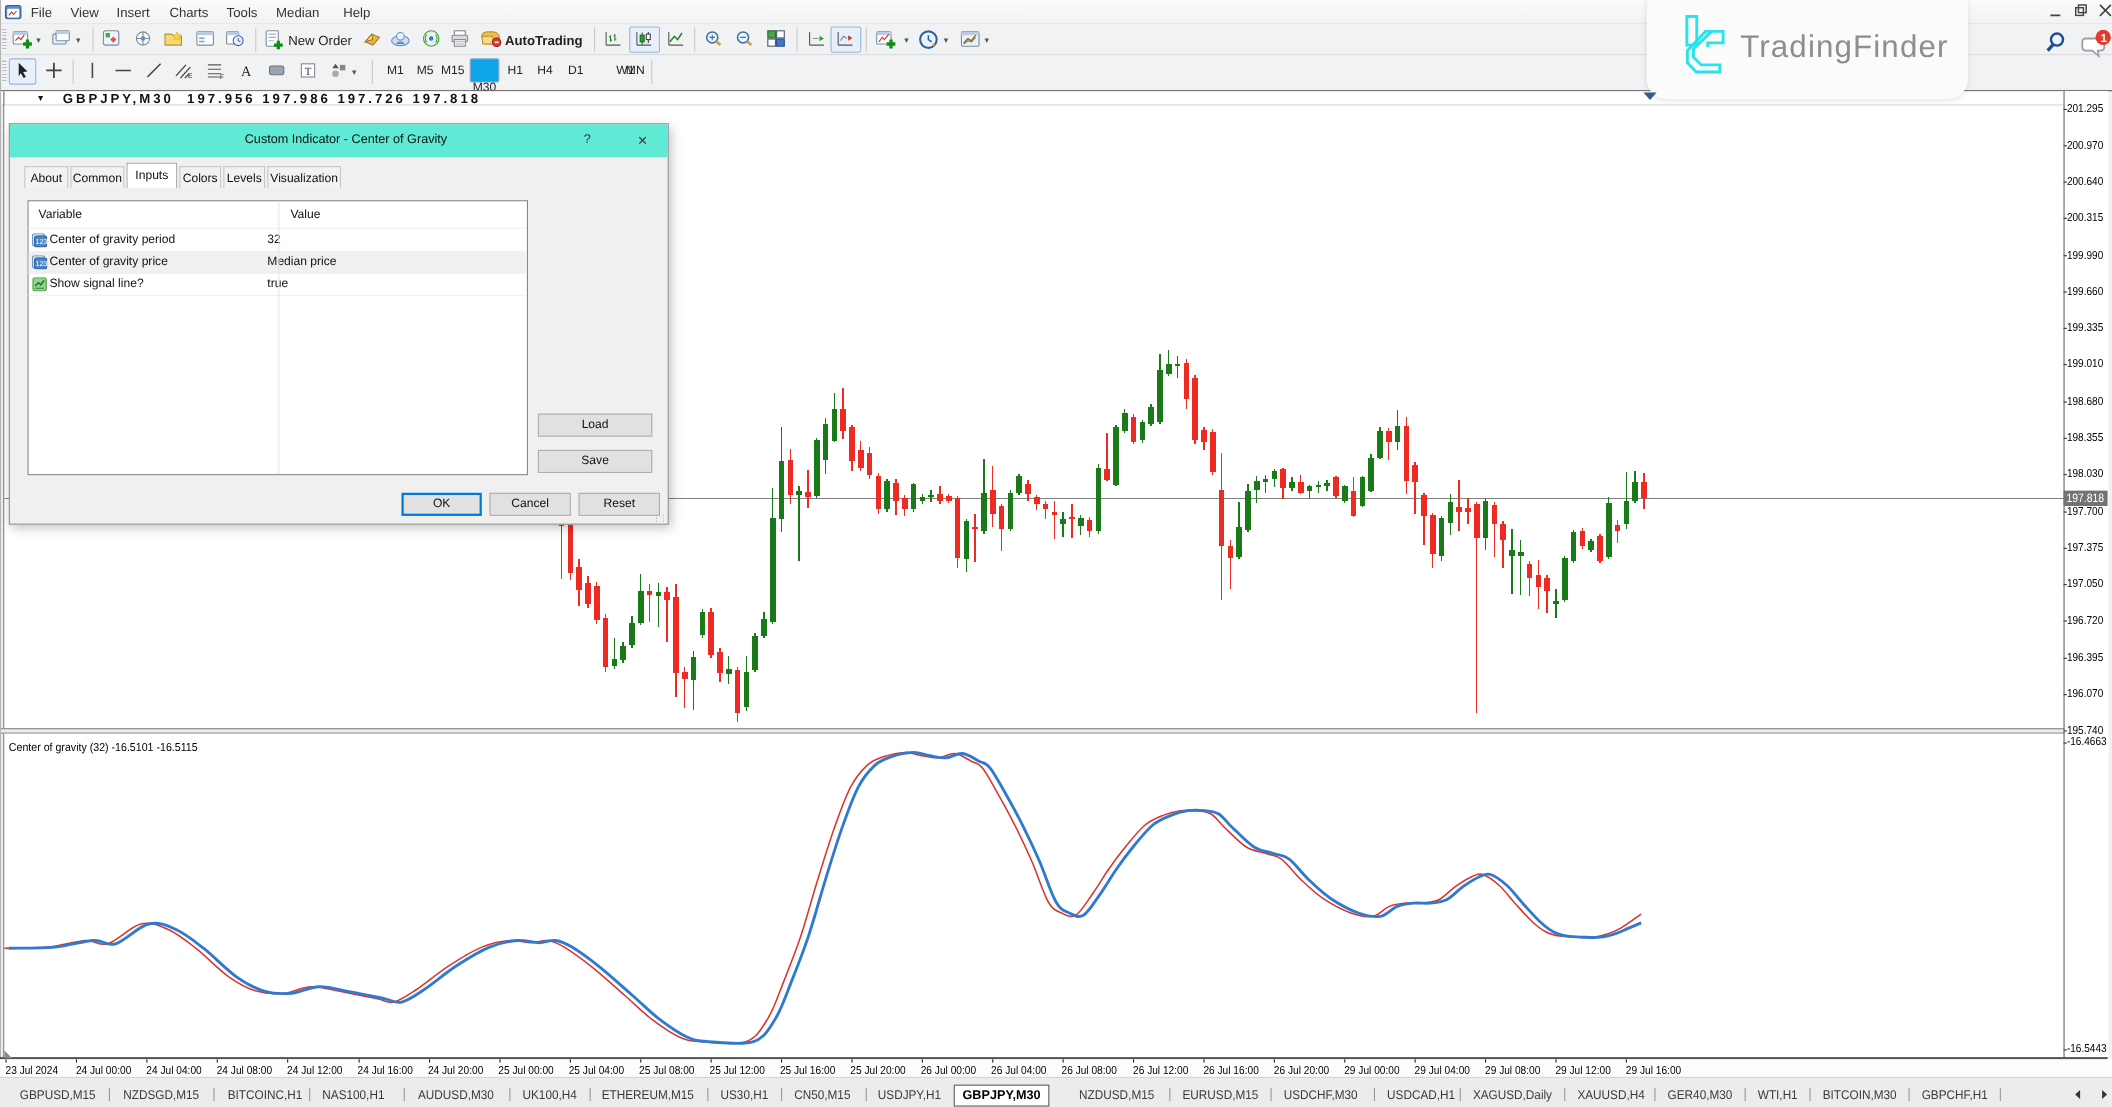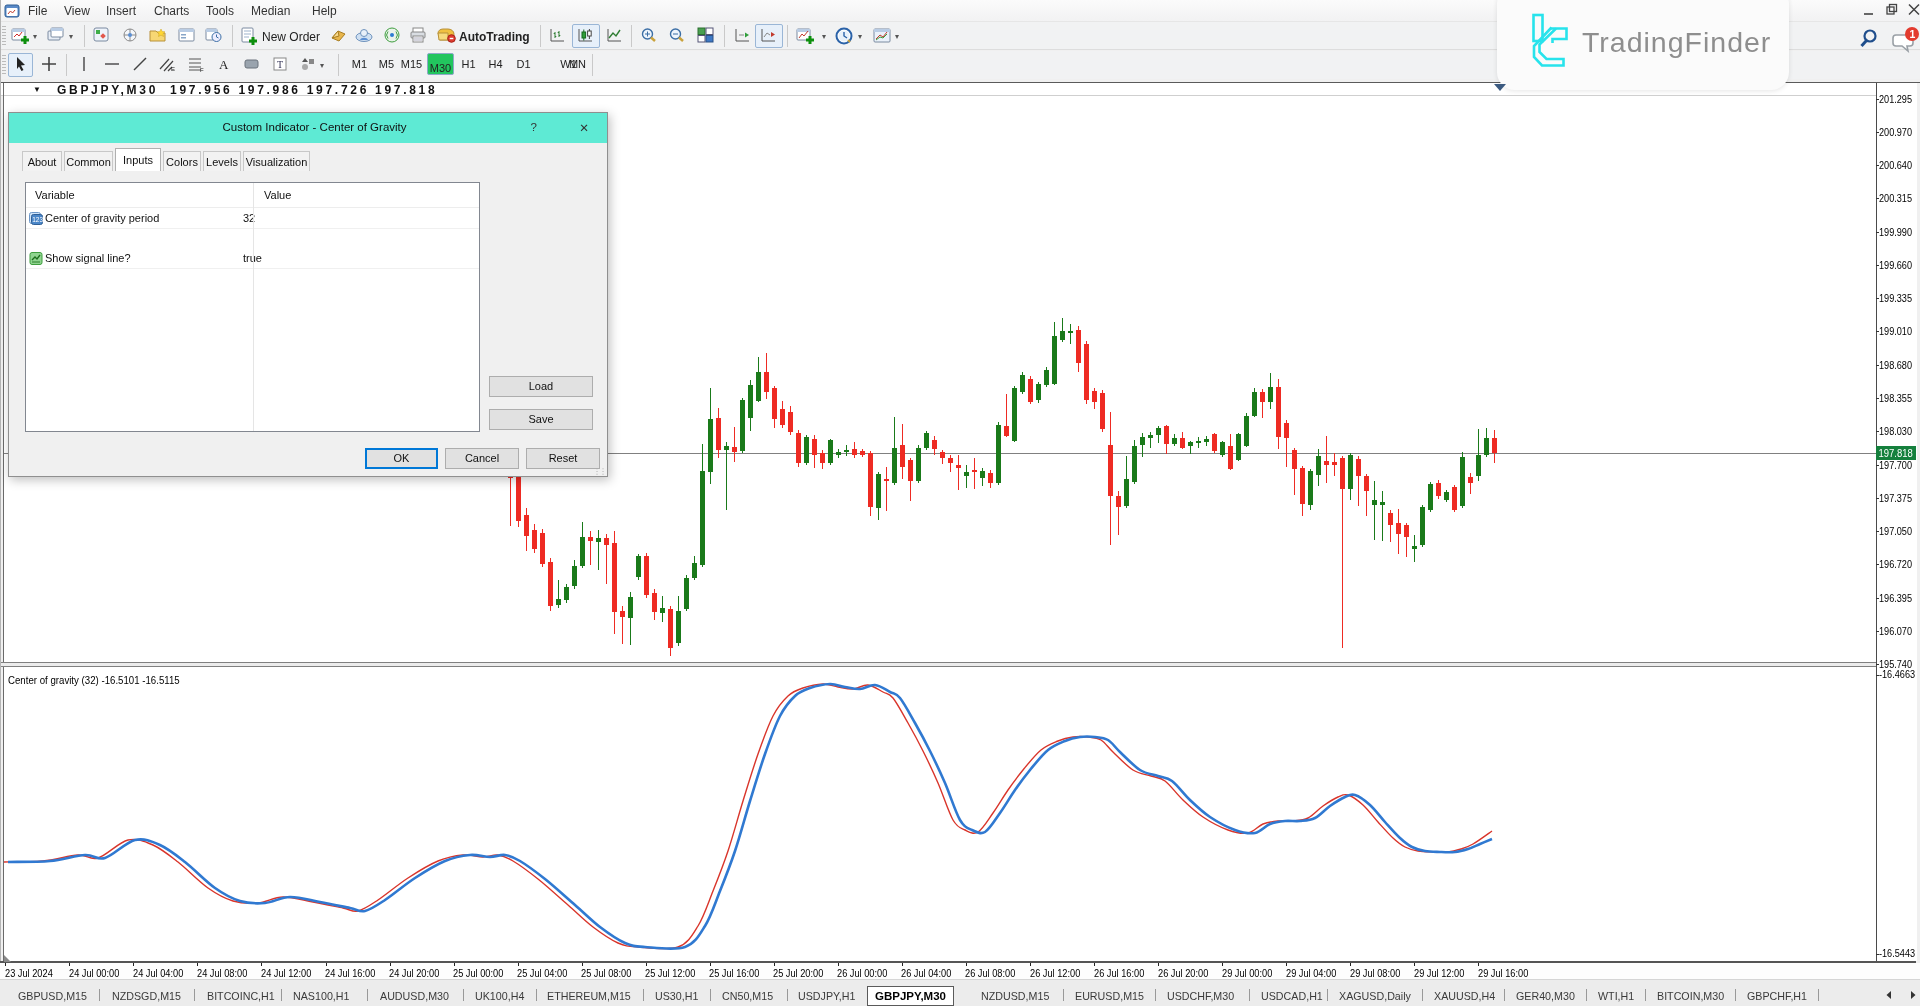--- a/index.html
+++ b/index.html
@@ -13,21 +13,21 @@
   background:#f1f2f3; white-space:nowrap; padding-top:2px; }
 .tbi { position:absolute; top:2px; height:24px; text-align:center; padding-top:3px; }
 .tbi.pressed { background:#e7f0fa; border:1px solid #9ab6d6; border-radius:2px; padding-top:2px; }
 .tblab { position:absolute; top:8px; font-size:12px; color:#222; white-space:nowrap; }
 .dd { position:absolute; top:10px; font-size:8px; color:#555; }
 .sep { position:absolute; top:3px; width:1px; height:22px; background:#c9c9c9; }
 .grip { position:absolute; top:4px; width:4px; height:20px;
   background:repeating-linear-gradient(#bbb 0 1px,#f1f2f3 1px 3px); }
 .tf { position:absolute; top:2px; width:27px; height:22px; text-align:center; font-size:11px; color:#222;
   padding-top:5px; }
-.tf.pressed { background:#22c55e; border:1px solid #8fa8c8; border-radius:2px; padding-top:8px; }
+.tf.pressed { background:#0ea5e9; border:1px solid #8fa8c8; border-radius:2px; padding-top:20px; }
 #winbtns { position:absolute; left:1862px; top:3px; }
 #frameline { position:absolute; left:0; top:82px; width:1920px; height:1px; background:#5a5a5a; }
 #ohlcbar { position:absolute; left:1px; top:83px; width:1914px; height:13px; background:#fff; border-bottom:1px solid #cfcfcf;
   font-size:12px; font-weight:bold; color:#111; }
 #chartL { position:absolute; left:3px; top:83px; width:1px; height:879px; background:#6a6a6a; }
 #chartR { position:absolute; left:1876px; top:83px; width:1px; height:879px; background:#4a4a4a; }
 #pricepane { position:absolute; left:4px; top:96px; width:1872px; height:566px; background:#fff; }
 #sep1 { position:absolute; left:1px; top:662px; width:1914px; height:5px; background:#ececec;
   border-top:1px solid #808080; border-bottom:1px solid #808080; }
 #indpane { position:absolute; left:4px; top:667px; width:1872px; height:294px; background:#fff; }
@@ -601,21 +601,21 @@
     <div class="tick" style="top:531.0px"></div>
     <div class="plab" style="top:525.0px">197.050</div>
     <div class="tick" style="top:564.3px"></div>
     <div class="plab" style="top:558.3px">196.720</div>
     <div class="tick" style="top:597.5px"></div>
     <div class="plab" style="top:591.5px">196.395</div>
     <div class="tick" style="top:630.8px"></div>
     <div class="plab" style="top:624.8px">196.070</div>
     <div class="tick" style="top:664.1px"></div>
     <div class="plab" style="top:658.1px">195.740</div>
-    <div style="position:absolute;left:0;top:446px;width:40px;height:14px;background:#15803d;color:#fff;font-size:11px;line-height:14px"><span style="display:inline-block;transform:scaleX(.86);transform-origin:left;padding-left:3px">197.818</span></div>
+    <div style="position:absolute;left:0;top:446px;width:40px;height:14px;background:#737373;color:#fff;font-size:11px;line-height:14px"><span style="display:inline-block;transform:scaleX(.86);transform-origin:left;padding-left:3px">197.818</span></div>
   <div class="tick" style="top:674.5px"></div>
     <div class="plab" style="top:668px">-16.4663</div>
   <div class="tick" style="top:953.5px"></div>
     <div class="plab" style="top:947px">-16.5443</div>
   <div class="plab" style="top:452px;color:#fff"></div>
 </div>
 <div id="botline"></div>
 <div id="bltri"></div>
 <div id="taxis">
     <div class="ttick" style="left:5.2px"></div>
@@ -755,20 +755,29 @@
       </div>
     <div class="drow" style="top:26px">
         <span class="dico"><svg width="14" height="13" viewBox="0 0 14 13" style="">
             <rect x="0.5" y="0.5" width="11" height="11" rx="2" fill="#cfe3f7" stroke="#6b96c8"></rect>
             <rect x="2.5" y="2.5" width="11" height="10" rx="2" fill="#4a86c8" stroke="#2f5f96"></rect>
             <text x="3.2" y="10" font-size="6.5" fill="#fff" font-family="Liberation Sans">123</text>
           </svg></span>
         <span class="dvar">Center of gravity period</span>
         <span class="dval">32</span>
       </div>
+    <div class="drow sel" style="top:46px">
+        <span class="dico"><svg width="14" height="13" viewBox="0 0 14 13" style="">
+            <rect x="0.5" y="0.5" width="11" height="11" rx="2" fill="#cfe3f7" stroke="#6b96c8"></rect>
+            <rect x="2.5" y="2.5" width="11" height="10" rx="2" fill="#4a86c8" stroke="#2f5f96"></rect>
+            <text x="3.2" y="10" font-size="6.5" fill="#fff" font-family="Liberation Sans">123</text>
+          </svg></span>
+        <span class="dvar">Center of gravity price</span>
+        <span class="dval">Median price</span>
+      </div>
     <div class="drow" style="top:66px">
         <span class="dico"><svg width="14" height="13" viewBox="0 0 14 13" style="">
             <rect x="1" y="0.5" width="12" height="12" rx="2" fill="#8fd48f" stroke="#3f9e3f"></rect>
             <path d="M3 8l3-3 2 2 3-4" stroke="#1c6e1c" fill="none" stroke-width="1.3"></path>
             <path d="M3 10h8" stroke="#2c7e2c"></path>
           </svg></span>
         <span class="dvar">Show signal line?</span>
         <span class="dval">true</span>
       </div>
     <div id="dcol"></div>

